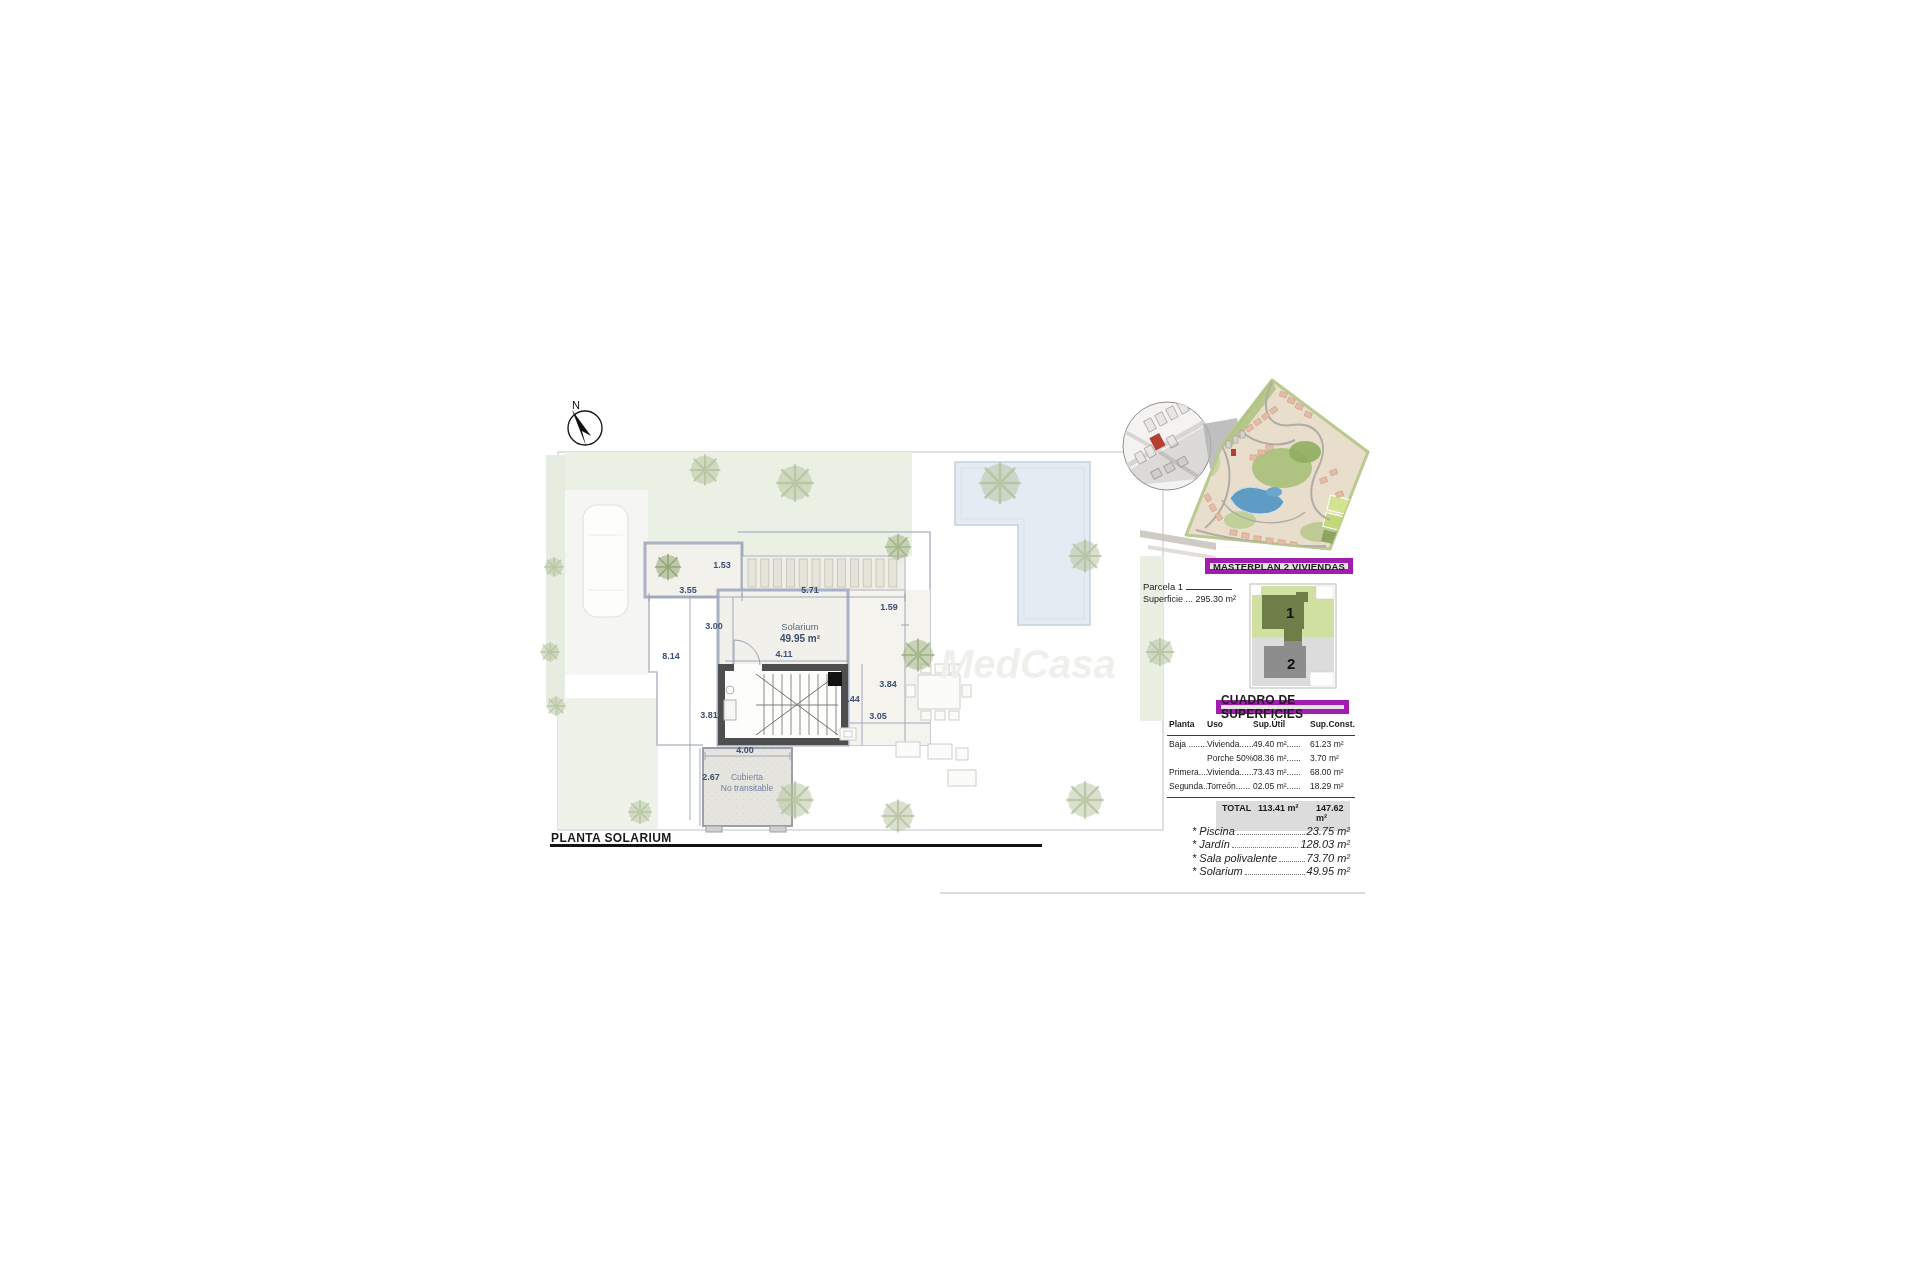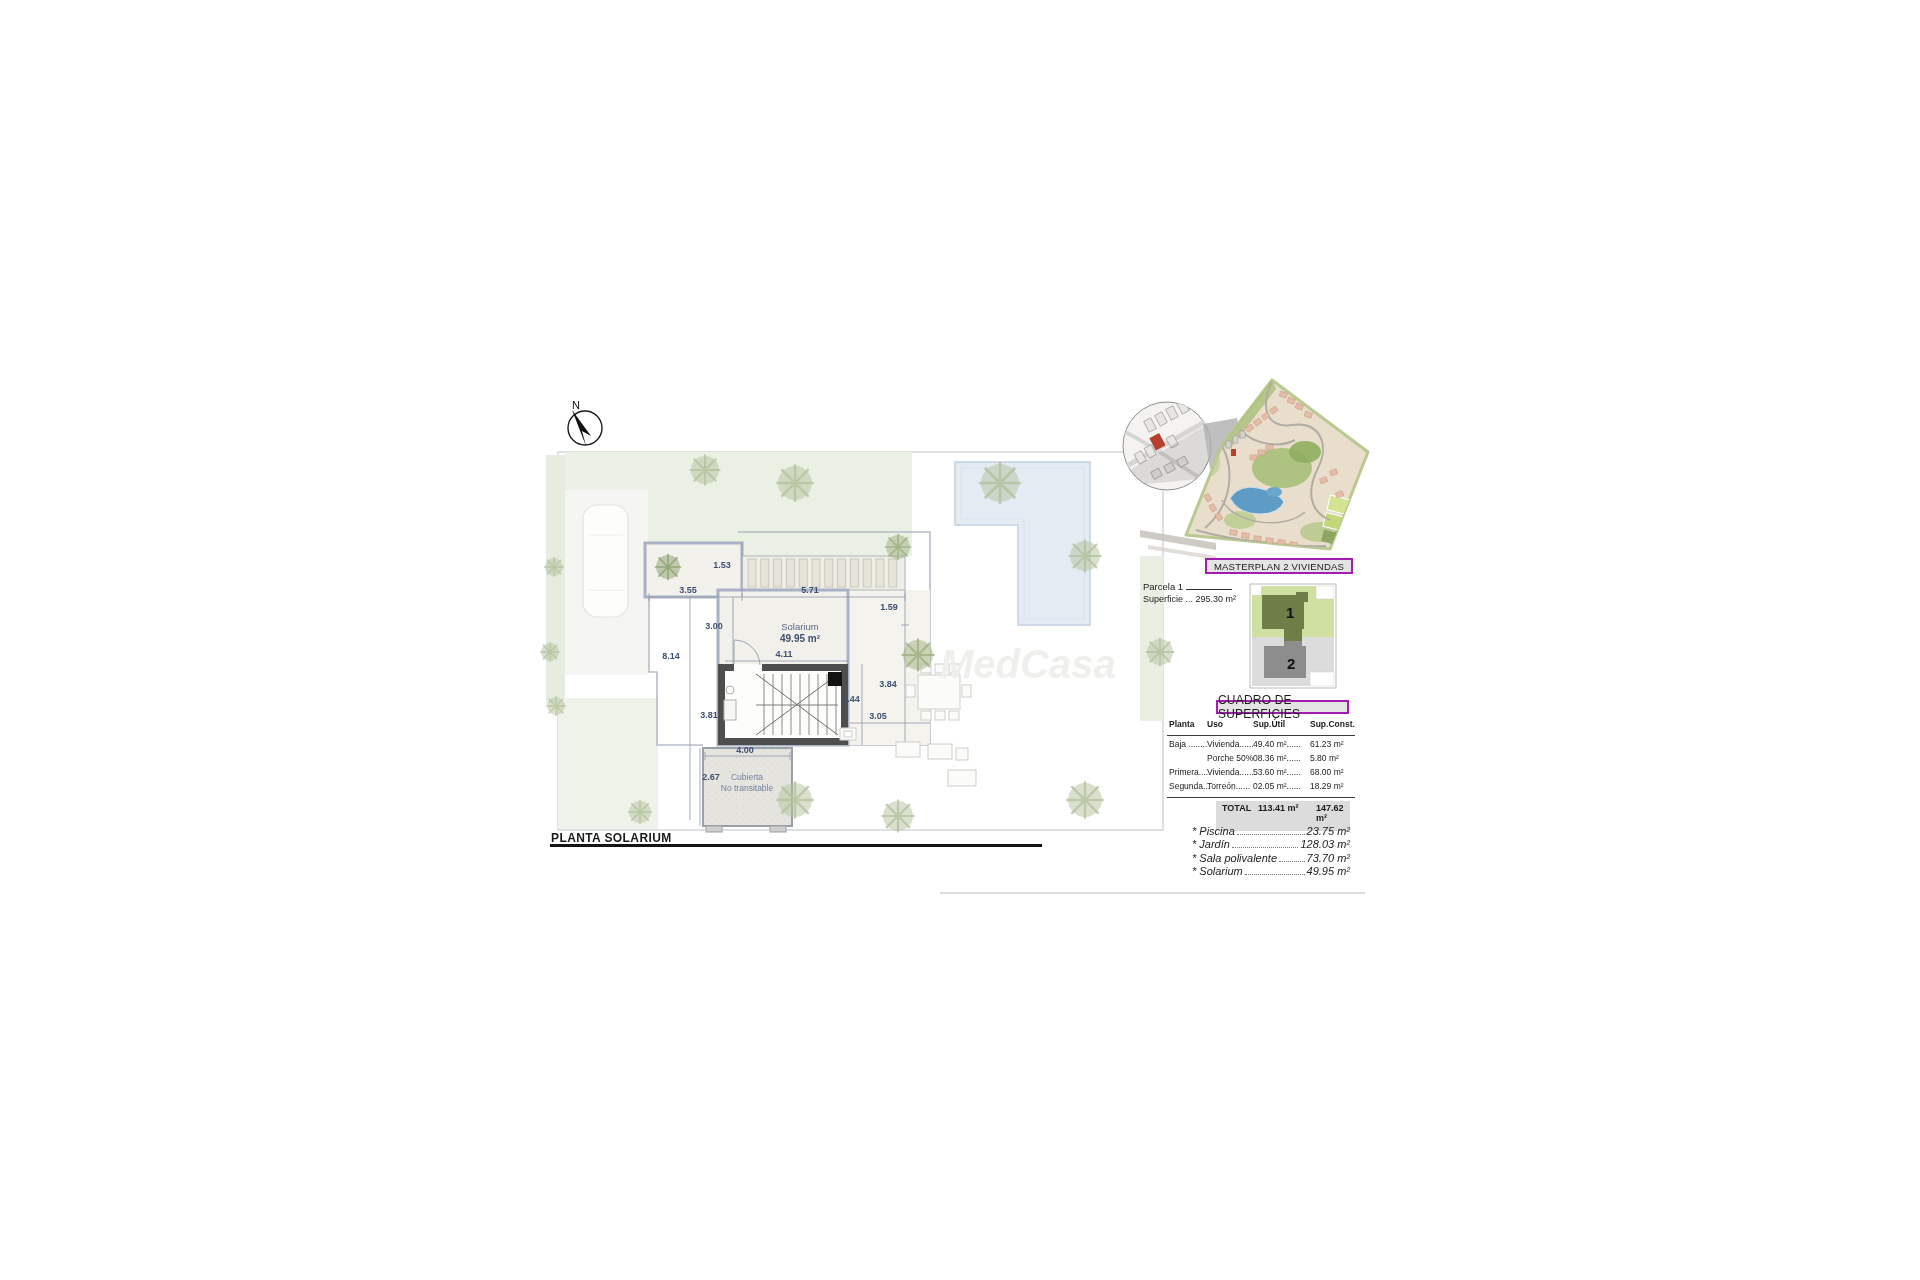--- a/index.html
+++ b/index.html
@@ -1,22 +1,22 @@
 <!DOCTYPE html>
 <html><head>
 <meta charset="utf-8">
 <style>
   html,body{margin:0;padding:0;background:#fff;}
   #sheet{position:relative;width:1920px;height:1280px;background:#fff;overflow:hidden;
          font-family:"Liberation Sans",sans-serif;color:#1b1b1b;}
   svg text{font-family:"Liberation Sans",sans-serif;}
   .dim{fill:#3d5174;font-size:9px;font-weight:bold;}
   .abs{position:absolute;}
-  .bar{background:#e4e4e4;border:2px solid #a21caf;display:flex;align-items:center;
-       justify-content:center;font-weight:normal;font-size:9.5px;letter-spacing:.2px;box-sizing:border-box;}
+  .bar{background:#e4e4e4;border:5px solid #a21caf;display:flex;align-items:center;
+       justify-content:center;font-weight:bold;font-size:9.5px;letter-spacing:.2px;box-sizing:border-box;}
   #plan-title{left:551px;top:831px;font-size:12px;font-weight:bold;letter-spacing:.4px;}
   #plan-rule{left:550px;top:844px;width:492px;height:3px;background:#141414;}
   #masterplan-bar{left:1205px;top:558px;width:148px;height:16px;}
   #parcela-block{left:1143px;top:580px;font-size:9.5px;line-height:13px;}
   .uline{display:inline-block;width:46px;border-bottom:1px solid #333;height:8px;}
   #superficie{font-size:9px;color:#222;}
   #cuadro-bar{left:1216px;top:700px;width:133px;height:14px;font-size:12px;}
   #cuadro-table{left:1167px;top:719px;width:188px;font-size:8.5px;}
   #cuadro-table .hrow,#cuadro-table .crow{position:relative;height:14px;}
   #cuadro-table .hrow{font-weight:bold;}
@@ -339,26 +339,26 @@
         <div class="crow">
           <span class="c1">Baja ........</span>
           <span class="c2">Vivienda......</span>
           <span class="c3">49.40 m²......</span>
           <span class="c4">61.23 m²</span>
         </div>
         <div class="crow">
           <span class="c1"></span>
           <span class="c2">Porche 50%</span>
           <span class="c3">08.36 m²......</span>
-          <span class="c4">5.80 m²</span>
+          <span class="c4">3.70 m²</span>
         </div>
         <div class="crow">
           <span class="c1">Primera....</span>
           <span class="c2">Vivienda......</span>
-          <span class="c3">53.60 m²......</span>
+          <span class="c3">73.43 m²......</span>
           <span class="c4">68.00 m²</span>
         </div>
         <div class="crow">
           <span class="c1">Segunda...</span>
           <span class="c2">Torreón......</span>
           <span class="c3">02.05 m²......</span>
           <span class="c4">18.29 m²</span>
         </div>
       </div>
   <div class="trule"></div>

